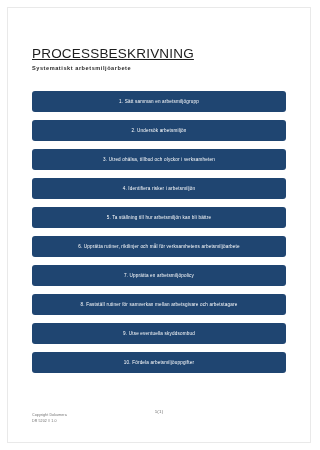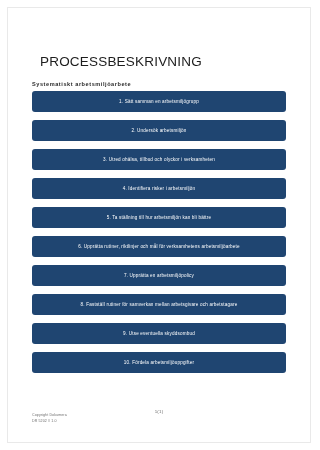--- a/index.html
+++ b/index.html
@@ -32,28 +32,29 @@
   .content {
     position: absolute;
     left: 0;
     top: 0;
     width: 318px;
     height: 450px;
     box-sizing: border-box;
     padding: 0 32px;
   }
   .doc-title {
-    margin: 8px;
+    margin: 0;
     padding-top: 46px;
     font-size: 13.5px;
     letter-spacing: 0.2px;
     font-weight: 400;
     color: #1d1d1d;
     line-height: 1.15;
     font-family: "Liberation Sans", sans-serif;
+    text-decoration: underline;
   }
   .doc-subtitle {
     margin: 0;
     padding-top: 3px;
     font-size: 5.6px;
     letter-spacing: 0.55px;
     font-weight: 700;
     color: #2a2a2a;
     line-height: 1.2;
   }

